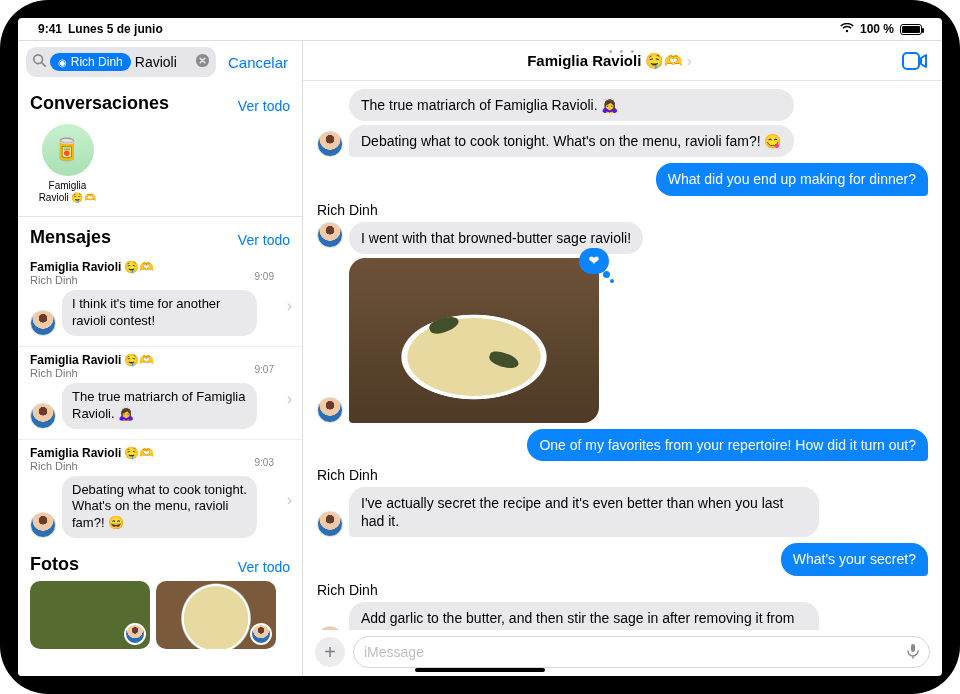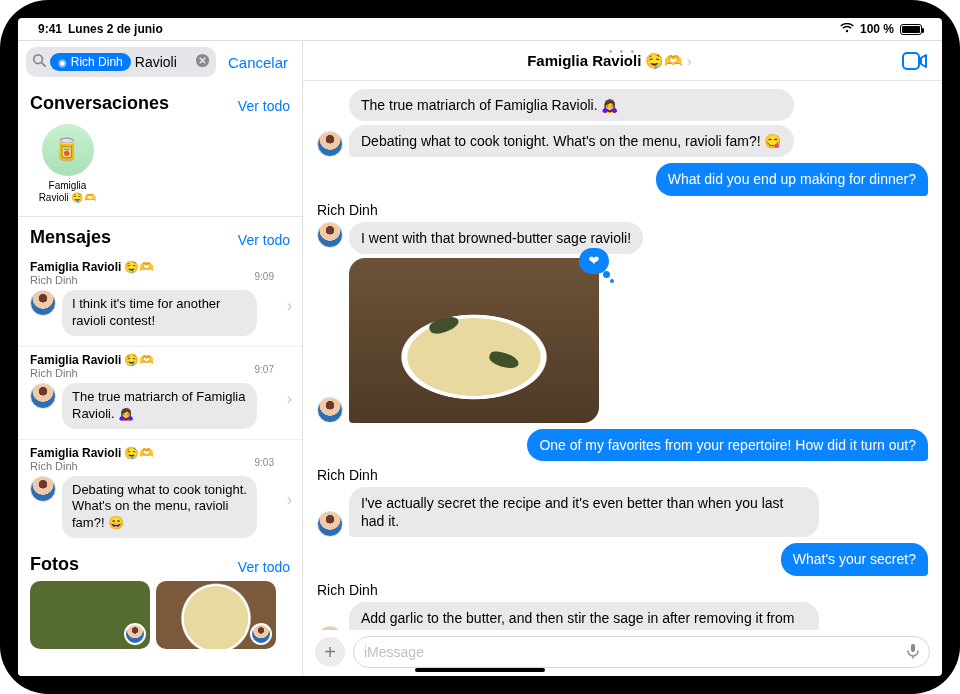--- a/index.html
+++ b/index.html
@@ -67,21 +67,21 @@
   .conv-row { display:flex; padding:4px 12px 12px; border-bottom:1px solid #e5e5e5; }
   .conv-item { text-align:center; width:75px; }
   .avatar-lg { width:52px; height:52px; border-radius:50%; margin:0 auto 4px; background:linear-gradient(#c8f0cf,#a9e0b3); display:flex; align-items:center; justify-content:center; font-size:22px;}
   .conv-item .name { font-size:10px; line-height:1.2; }
 
   .msg-result { padding:6px 12px 10px; border-bottom:1px solid #eee; position:relative; }
   .msg-result .chat { font-size:12px; font-weight:700; }
   .msg-result .sender { font-size:11px; color:#777; }
   .msg-result .time { position:absolute; right:28px; top:17px; font-size:10px; color:#888;}
   .msg-result .chev { position:absolute; right:10px; top:50%; transform:translateY(-15%); color:#c7c7cc; font-size:16px;}
-  .bubble-row { display:flex; gap:6px; margin-top:4px; }
+  .bubble-row { display:flex; align-items:flex-end; gap:6px; margin-top:4px; }
   .avatar-sm { width:26px; height:26px; border-radius:50%; flex:none; background: radial-gradient(circle at 50% 30%, #6a3b2a 0 20%, #f0c9a6 22% 50%, #2a6fb5 52% 100%); border:1px solid #ddd;}
   .r-bubble { background:#e9e9eb; color:#000; padding:6px 10px; border-radius:14px; font-size:13px; max-width:195px; line-height:1.3;}
 
   .photos-row { display:flex; gap:6px; padding:0 12px 10px; }
   .photo-thumb { width:120px; height:68px; border-radius:10px; background:#556b2f; position:relative; overflow:hidden;}
   .photo-thumb.pasta { background: radial-gradient(circle at 50% 55%, #e8d9a0 0 45%, #fff 46% 48%, #7b5a3c 50% 100%); }
   .photo-thumb .mini-avatar { position:absolute; right:4px; bottom:4px; width:22px; height:22px; border-radius:50%; background: radial-gradient(circle at 50% 30%, #6a3b2a 0 20%, #f0c9a6 22% 50%, #2a6fb5 52% 100%); border:2px solid #fff;}
 
   
   .main { flex:1; display:flex; flex-direction:column; min-width:0;}
@@ -120,21 +120,21 @@
 </style>
 </head>
 <body>
 
 <div class="device">
   <div class="screen">
 
     <div class="statusbar">
       <div class="sb-left">
         <span>9:41</span>
-        <span>Lunes 2 de junio</span>
+        <span>Lunes 5 de junio</span>
       </div>
       <div class="sb-right">
         <span>
           <svg width="14" height="10" viewBox="0 0 14 10">
               <path d="M7 9.2a1.2 1.2 0 100-2.4 1.2 1.2 0 000 2.4zM3.3 5.7a5.2 5.2 0 017.4 0l1-1a6.6 6.6 0 00-9.4 0l1 1zM1.2 3.6a8.2 8.2 0 0111.6 0l1-1a9.6 9.6 0 00-13.6 0l1 1z" fill="#000"></path>
             </svg>
         </span>
         <span>100 %</span>
         <span class="battery">
             <span class="fill"></span>

